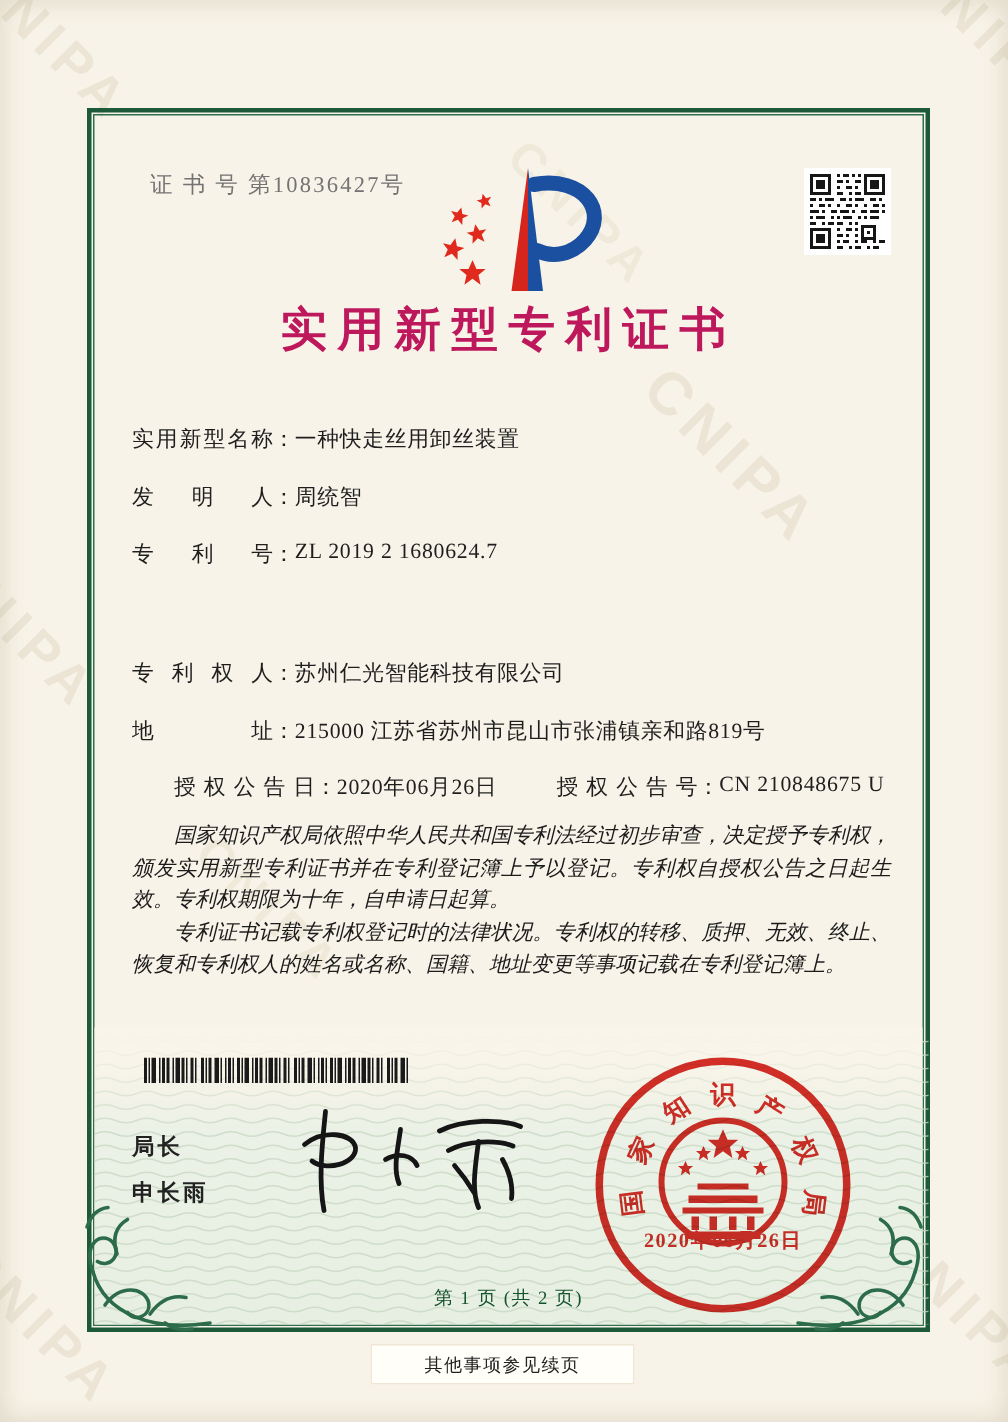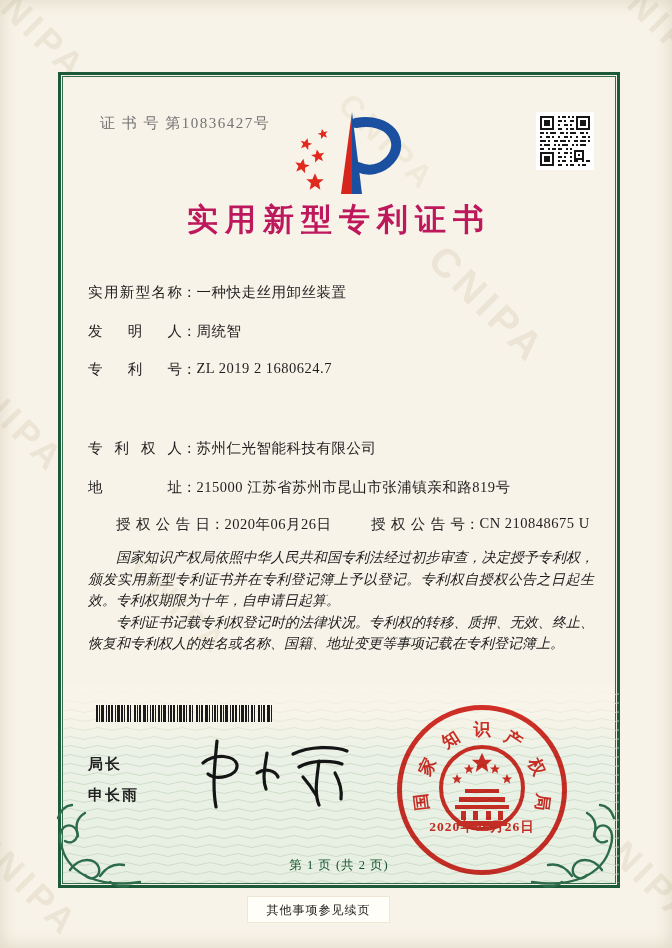--- a/index.html
+++ b/index.html
@@ -59,21 +59,21 @@
   .seal-ring{position:absolute;inset:0;border:5px solid #d5251d;border-radius:50%;box-sizing:border-box;}
   .seal-char{position:absolute;width:20px;height:20px;text-align:center;line-height:20px;
     font-family:"Liberation Sans","DejaVu Sans",sans-serif;font-weight:bold;font-size:17px;color:#d5251d;}
   .seal-date{position:absolute;left:0;right:0;top:113px;text-align:center;
     font-size:13.5px;font-weight:bold;letter-spacing:1px;color:#d5251d;
     font-family:"Liberation Serif",serif;}
   .seal svg.emblem{position:absolute;left:0;top:0;}
   
   .page-info{position:absolute;left:58px;top:857px;width:562px;text-align:center;
     font-size:12.5px;color:#14532d;letter-spacing:1px;}
-  .footer-note{position:absolute;left:247px;top:896px;width:143px;height:27px;line-height:27px;
+  .footer-note{position:absolute;left:247px;top:896px;width:176px;height:27px;line-height:27px;
     background:#fffef9;border:1px solid #efe6d4;box-sizing:border-box;text-align:center;
     font-size:12px;color:#222;letter-spacing:1px;}
   .flourish{position:absolute;}
 </style>
 </head>
 <body>
 
 <div id="page">
 
   <div class="wm" style="left:-34px;top:6px;">CNIPA</div>

